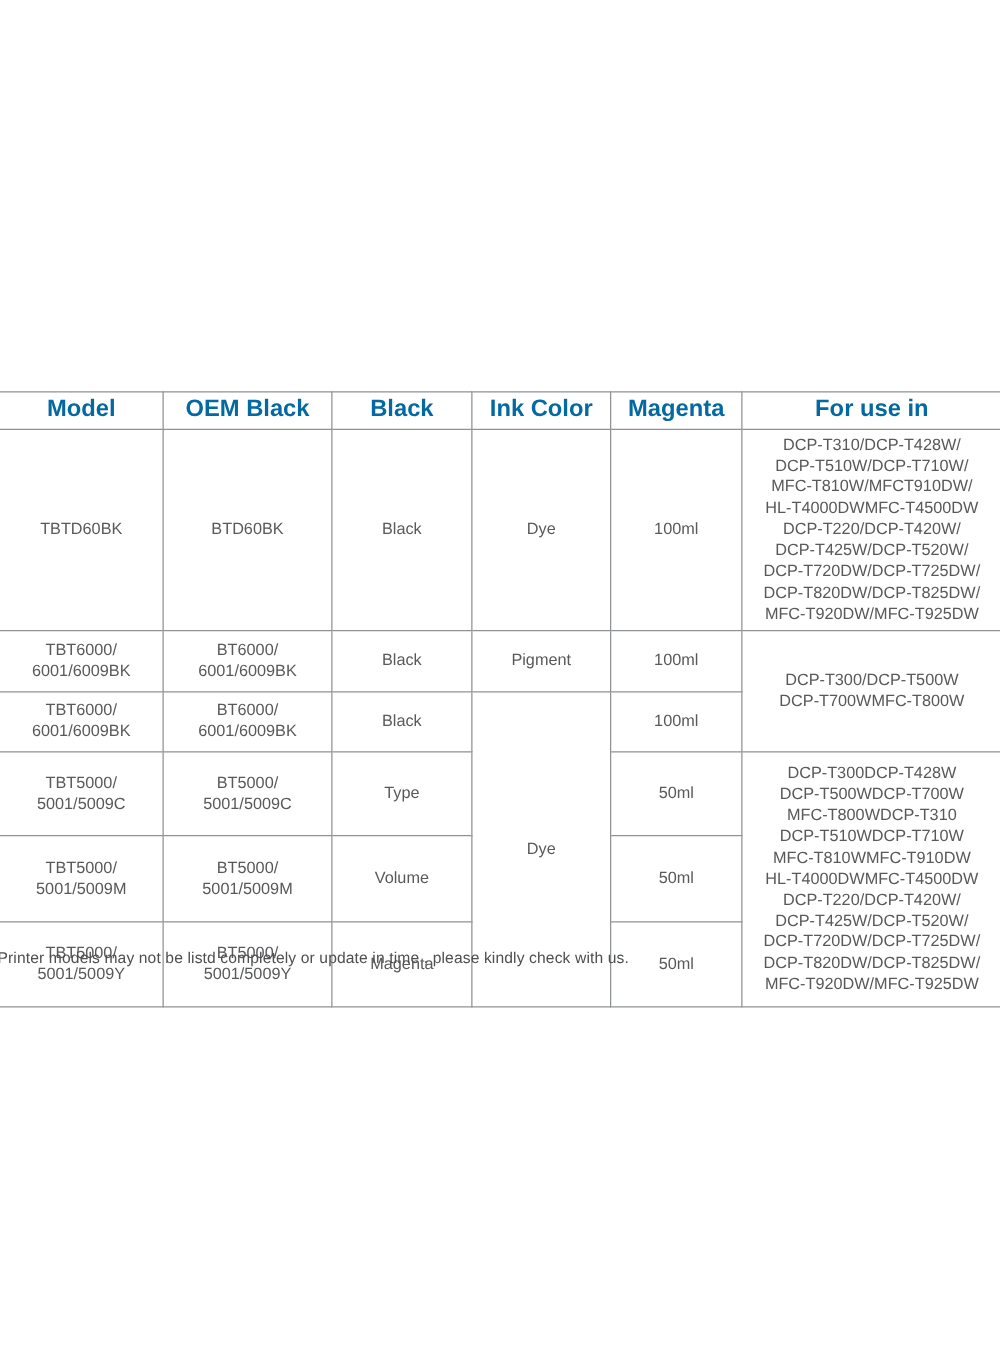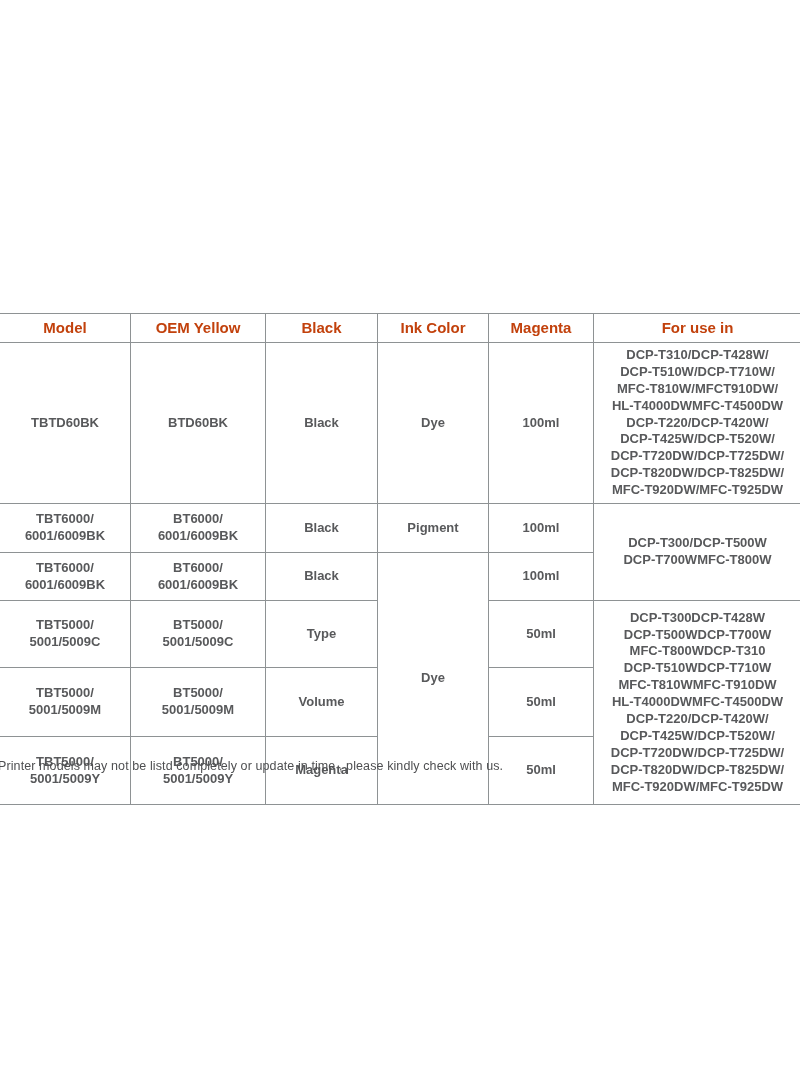--- a/index.html
+++ b/index.html
@@ -28,38 +28,38 @@
     width: 802px;
     table-layout: fixed;
   }
 
   table.compat td,
   table.compat th {
     border: 1px solid #8e9294;
     text-align: center;
     vertical-align: middle;
     color: #58595b;
-    font-weight: 700;
+    font-weight: 400;
     padding: 4px 3px;
     line-height: 1.30;
   }
 
   
   col.c-model    { width: 131px; }
   col.c-oem      { width: 135px; }
   col.c-color    { width: 112px; }
   col.c-ink      { width: 111px; }
   col.c-vol      { width: 105px; }
   col.c-use      { width: 208px; }
 
   
   table.compat thead th {
-    font-size: 15px;
+    font-size: 19px;
     font-weight: 700;
-    color: #c2410c;
+    color: #0369a1;
     height: 24px;
     padding: 2px 1px;
   }
 
   
   table.compat tbody td { font-size: 13px; }
 
   td.bold { font-weight: 700; color: #1d1d1f; }
 
   td.usein {
@@ -99,21 +99,21 @@
         <col class="c-oem">
         <col class="c-color">
       <col class="c-ink">
         <col class="c-vol">
         <col class="c-use">
     </colgroup>
 
     <thead>
       <tr>
         <th>Model</th>
-        <th>OEM Yellow</th>
+        <th>OEM Black</th>
         <th>Black</th>
         <th>Ink Color</th>
         <th>Magenta</th>
         <th>For use in</th>
       </tr>
     </thead>
 
     <tbody>
       <tr class="r1">
         <td>TBTD60BK</td>

